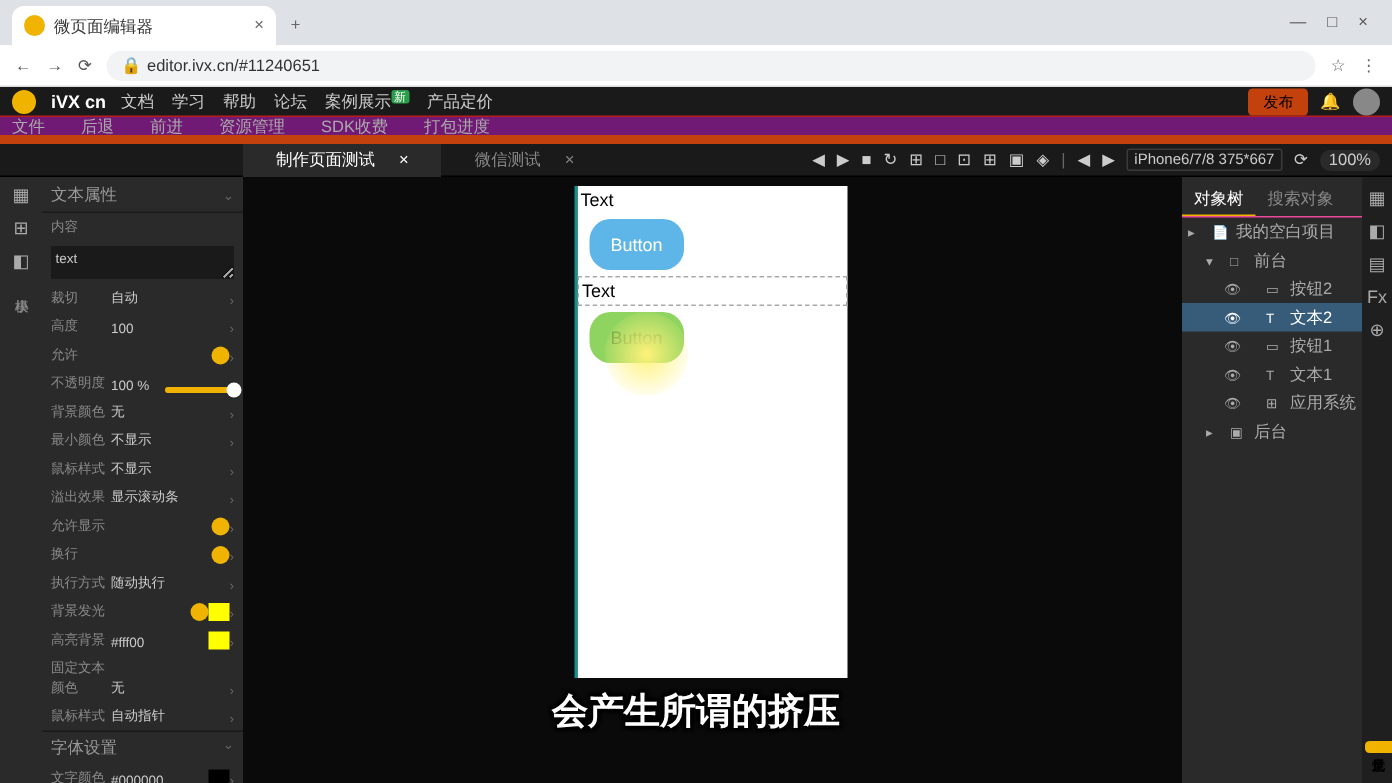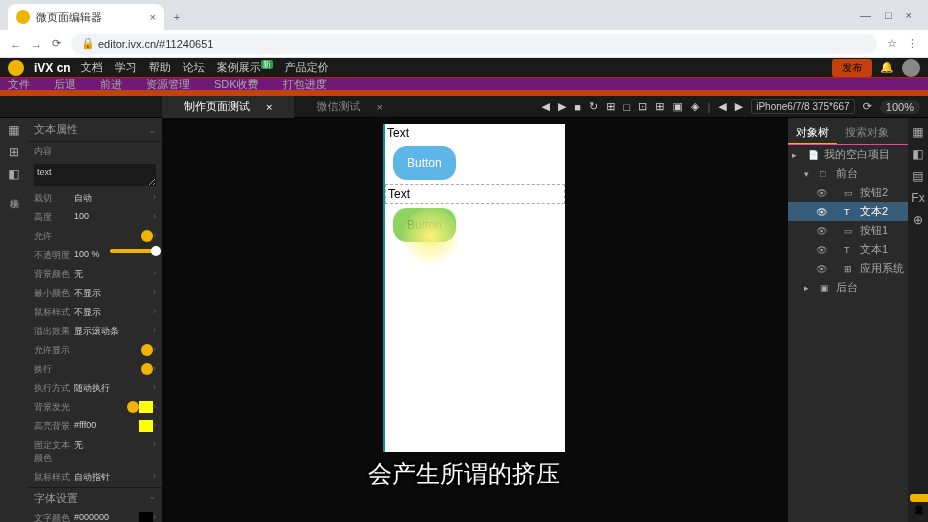--- a/index.html
+++ b/index.html
@@ -1,19 +1,19 @@
 <!DOCTYPE html>
 <html><head>
 <meta charset="utf-8">
 <style>
 *{margin:0;padding:0;box-sizing:border-box;font-family:"Microsoft YaHei",Arial,sans-serif;font-size:11px}
 body{background:#1a1a1a;color:#ccc;width:928px;height:522px;overflow:hidden;position:relative}
 
 .browser-tabs{height:30px;background:#dee1e6;display:flex;align-items:flex-end;padding:0 8px}
-.tab{background:#fff;height:26px;width:156px;border-radius:8px 8px 0 0;display:flex;align-items:center;padding:0 8px;font-size:11px;color:#333;gap:6px}
+.tab{background:#fff;height:26px;width:176px;border-radius:8px 8px 0 0;display:flex;align-items:center;padding:0 8px;font-size:11px;color:#333;gap:6px}
 .tab-fav{width:14px;height:14px;background:#f0b400;border-radius:50%}
 .tab-close{margin-left:auto;color:#666}
 .new-tab{width:26px;height:26px;display:flex;align-items:center;justify-content:center;color:#666}
 .win-controls{margin-left:auto;display:flex;gap:14px;padding-right:8px;color:#555;align-items:center;height:30px}
 .browser-addr{height:28px;background:#fff;display:flex;align-items:center;padding:0 10px;gap:10px;color:#555;border-bottom:1px solid #ddd}
 .addr-bar{flex:1;background:#f1f3f4;height:20px;border-radius:10px;padding:0 10px;font-size:11px;color:#333;display:flex;align-items:center}
 .addr-right{display:flex;gap:10px;color:#666}
 
 .app-top{height:20px;background:#1a1a1a;display:flex;align-items:center;padding:0 8px;gap:10px;border-bottom:1px solid #b91c1c}
 .logo{width:16px;height:16px;background:#f0b400;border-radius:50%}
@@ -30,21 +30,21 @@
 .tab-item.active{background:#2a2a2a;color:#fff}
 .tab-right{margin-left:auto;display:flex;align-items:center;gap:8px;padding-right:8px;font-size:10px;color:#ccc}
 .device-sel{background:#1a1a1a;border:1px solid #3a3a3a;color:#ccc;padding:1px 4px;font-size:10px;border-radius:2px}
 .pct{background:#2a2a2a;padding:1px 6px;border-radius:8px}
 
 .main{display:flex;height:404px}
 .left-tools{width:28px;background:#2a2a2a;display:flex;flex-direction:column;padding-top:4px;gap:6px;align-items:center}
 .tool-ic{width:16px;height:16px;display:flex;align-items:center;justify-content:center;color:#aaa;font-size:12px}
 .prop-panel{width:134px;background:#2a2a2a;overflow-y:auto;font-size:10px}
 .panel-title{padding:4px 6px;color:#999;display:flex;align-items:center;justify-content:space-between;border-bottom:1px solid #1a1a1a}
-.prop-row{display:flex;align-items:flex-start;padding:3px 6px;font-size:10px;color:#aaa;min-height:18px}
+.prop-row{display:flex;align-items:flex-end;padding:3px 6px;font-size:10px;color:#aaa;min-height:18px}
 .prop-label{width:40px;color:#888;font-size:9px}
 .prop-val{flex:1;font-size:9px;color:#ccc}
 .textarea{background:#1a1a1a;width:100%;height:22px;border:none;padding:3px;color:#ccc;font-size:9px}
 .slider{flex:1;height:4px;background:#444;border-radius:2px;position:relative}
 .slider-fill{height:100%;background:#f0b400;border-radius:2px}
 .slider-thumb{position:absolute;width:10px;height:10px;background:#fff;border-radius:50%;top:-3px;transform:translateX(-50%)}
 .toggle{width:12px;height:12px;background:#f0b400;border-radius:50%}
 .color-sw{width:14px;height:12px}
 .expand{color:#666;font-size:9px}
 .section-head{padding:3px 6px;font-size:10px;color:#999;display:flex;justify-content:space-between;border-top:1px solid #1a1a1a}
@@ -61,21 +61,21 @@
 .tree-tab{padding:3px 8px}
 .tree-tab.active{color:#fff;border-bottom:1px solid #f0b400}
 .tree-row{display:flex;align-items:center;padding:2px 4px;gap:4px;color:#aaa;font-size:10px}
 .tree-row.sel{background:#375c7a;color:#fff}
 .eye{width:10px;font-size:9px}
 .lock{width:10px;font-size:9px}
 .tree-ic{width:12px;font-size:9px}
 .indent1{padding-left:16px}
 .indent2{padding-left:28px}
 .right-tools{width:20px;background:#1f1f1f;display:flex;flex-direction:column;gap:6px;padding-top:6px;align-items:center}
-.caption{position:absolute;bottom:32px;left:50%;transform:translateX(-50%);font-size:24px;color:#fff;font-weight:normal;text-shadow:2px 2px 2px #000,-2px -2px 2px #000,2px -2px 2px #000,-2px 2px 2px #000}
+.caption{position:absolute;bottom:32px;left:50%;transform:translateX(-50%);font-size:24px;color:#fff;font-weight:bold;text-shadow:2px 2px 2px #000,-2px -2px 2px #000,2px -2px 2px #000,-2px 2px 2px #000}
 .feedback{position:absolute;right:0;bottom:20px;width:18px;background:#f0b400;color:#000;font-size:9px;padding:4px 2px;writing-mode:vertical-lr;border-radius:3px 0 0 3px}
 </style>
 </head>
 <body>
 
 <div class="browser-tabs">
   <div class="tab">
     <div class="tab-fav"></div>
     <span>微页面编辑器</span>
     <span class="tab-close">×</span>

